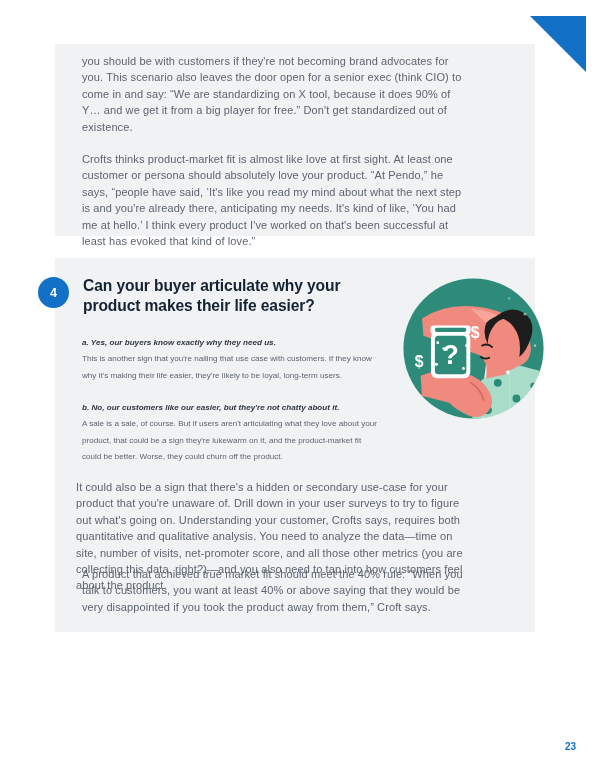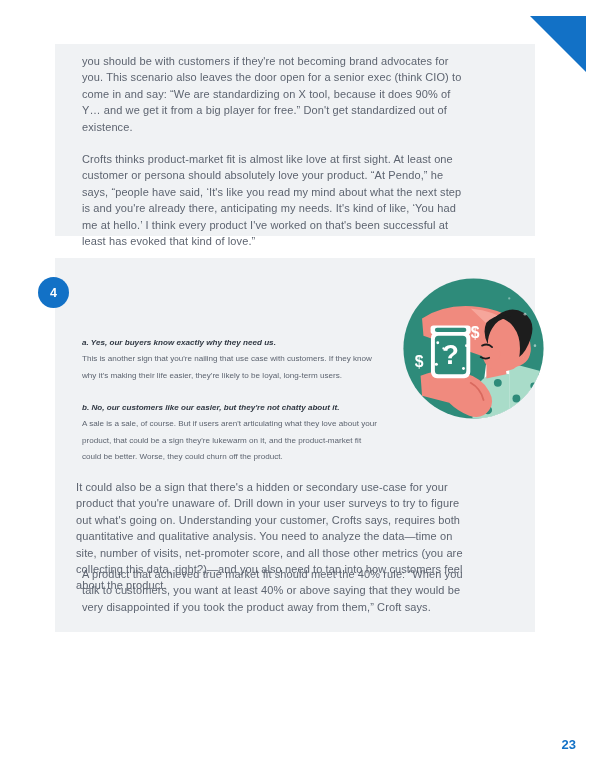--- a/index.html
+++ b/index.html
@@ -139,41 +139,42 @@
     height: 143px;
   }
   .illustration svg { display: block; width: 100%; height: 100%; }
 
   
   .page-number {
     position: absolute;
     right: 24px;
     bottom: 24px;
     color: #1271c6;
-    font-size: 13px;
+    font-size: 10px;
     font-weight: 700;
   }
 </style>
 </head>
 <body>
 
 <div class="page">
 
   <div class="corner-triangle"></div>
 
   <div class="panel panel-top"></div>
   <div class="panel panel-bottom"></div>
 
   <div class="copy block-top">
     <p>you should be with customers if they're not becoming brand advocates for you. This scenario also leaves the door open for a senior exec (think CIO) to come in and say: “We are standardizing on X tool, because it does 90% of Y… and we get it from a big player for free.” Don't get standardized out of existence.</p>
     <p>Crofts thinks product-market fit is almost like love at first sight. At least one customer or persona should absolutely love your product. “At Pendo,” he says, “people have said, ‘It's like you read my mind about what the next step is and you're already there, anticipating my needs. It's kind of like, ‘You had me at hello.’ I think every product I've worked on that's been successful at least has evoked that kind of love.”</p>
   </div>
 
   <div class="section-head">
     <div class="badge">4</div>
+    <div class="section-title">Can your buyer articulate why your product makes their life easier?</div>
   </div>
 
   <div class="qa-block qa-a">
     <span class="qa-lead">a. Yes, our buyers know exactly why they need us.</span>
     <span class="qa-body">This is another sign that you're nailing that use case with customers. If they know why it's making their life easier, they're likely to be loyal, long-term users.</span>
   </div>
 
   <div class="qa-block qa-b">
     <span class="qa-lead">b. No, our customers like our easier, but they're not chatty about it.</span>
     <span class="qa-body">A sale is a sale, of course. But if users aren't articulating what they love about your product, that could be a sign they're lukewarm on it, and the product-market fit could be better. Worse, they could churn off the product.</span>

